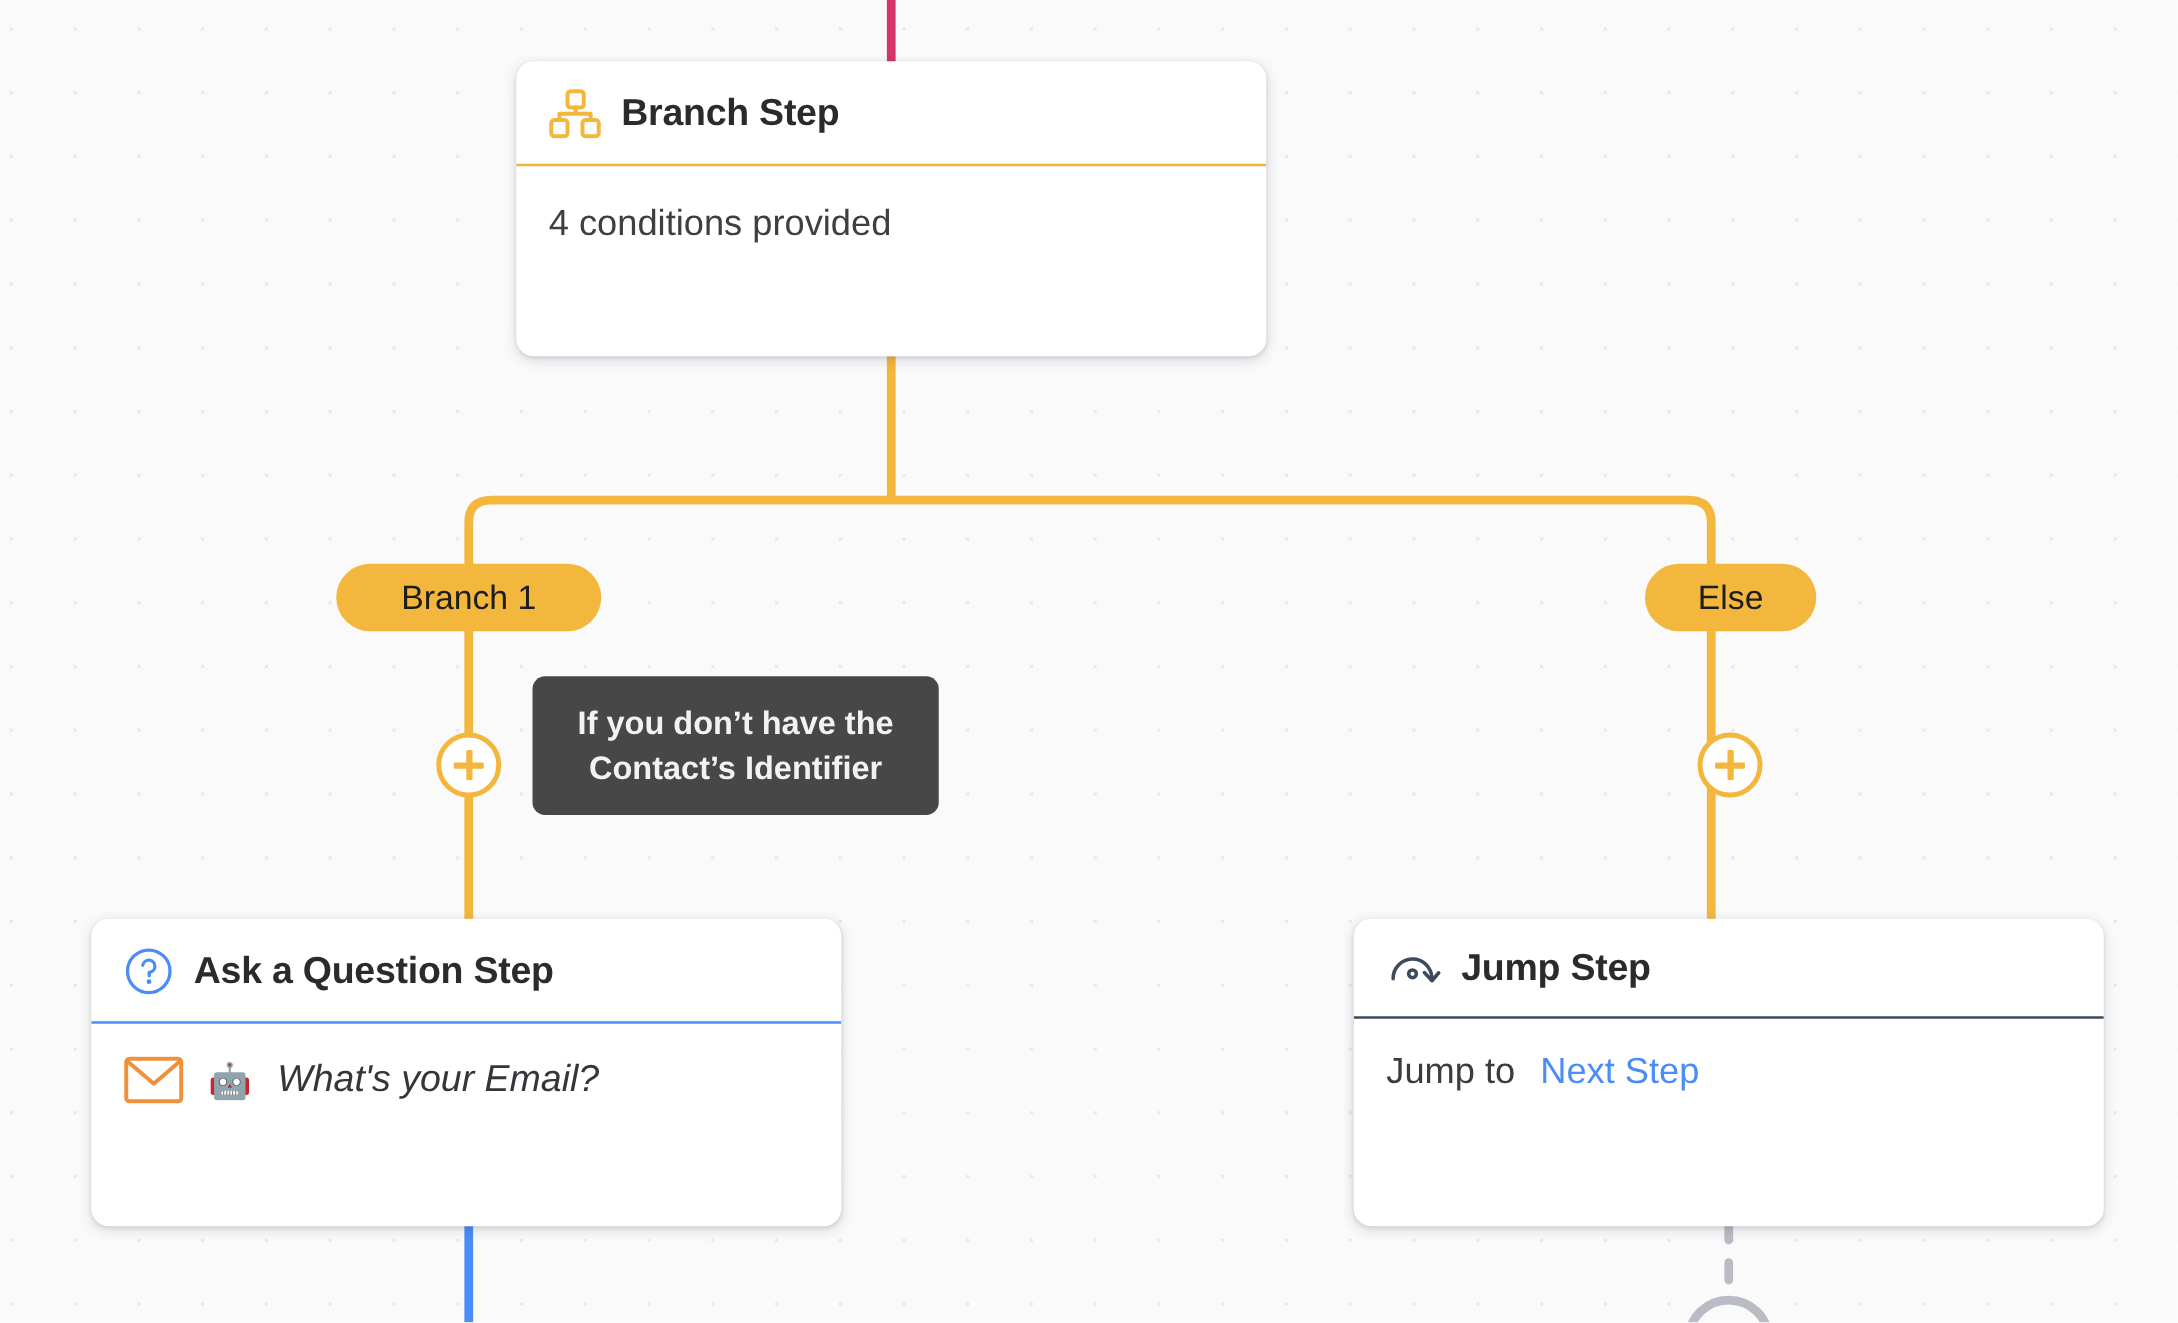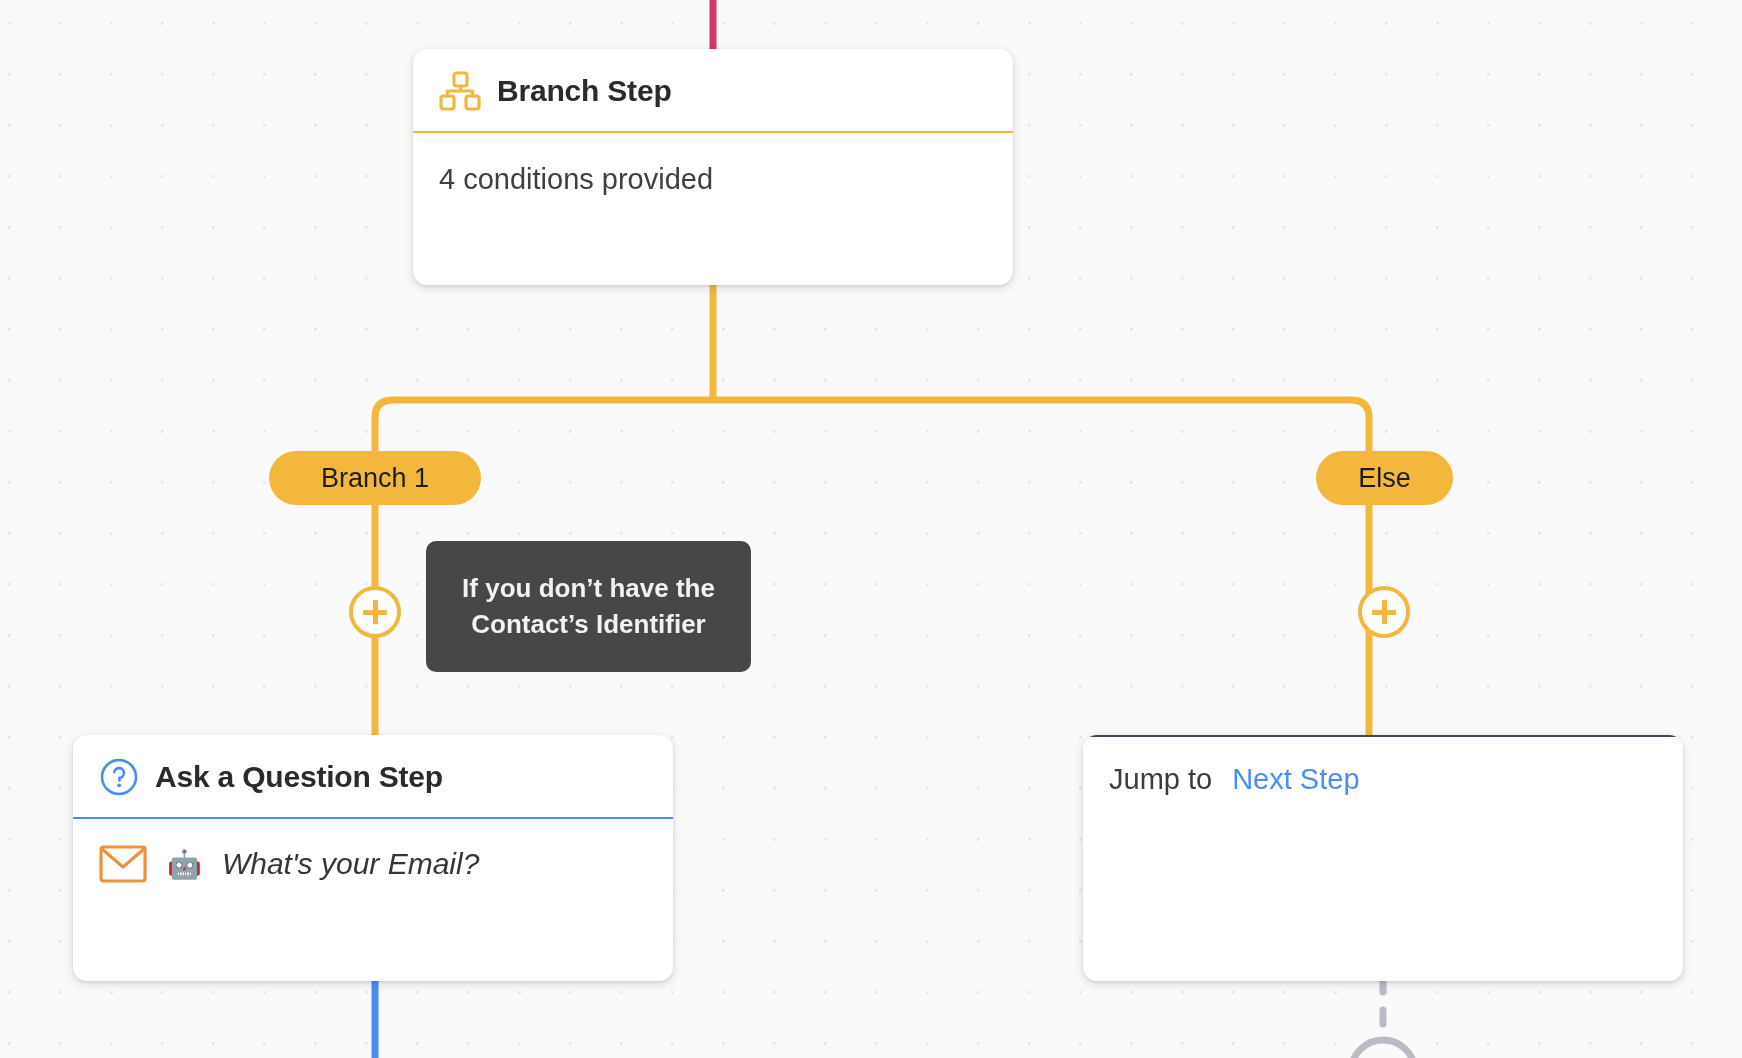--- a/index.html
+++ b/index.html
@@ -135,21 +135,21 @@
   
   .tooltip {
     position: absolute;
     background: #474747;
     border-radius: 10px;
     color: #f2f2f2;
     font-size: 26px;
     font-weight: bold;
     line-height: 1.37;
     text-align: center;
-    padding: 30px 22px;
+    padding: 20px 22px;
     box-sizing: border-box;
   }
   #tooltip-branch-1 { left: 426px; top: 541px; width: 325px; }
   #tooltip-else     { left: 1025px; top: 541px; width: 309px; }
 
   
   .add-button {
     position: absolute;
     width: 52px;
     height: 52px;
@@ -248,20 +248,30 @@
           <rect x="2" y="2" width="44" height="34" rx="2.5" fill="none" stroke="#f0913a" stroke-width="3.2"></rect>
           <path d="M3 4 L24 22 L45 4" fill="none" stroke="#f0913a" stroke-width="3.2" stroke-linecap="round" stroke-linejoin="round"></path>
         </svg>
       </span>
       <span class="emoji">🤖</span>
       <span class="question-text">What's your Email?</span>
     </div>
   </div>
 
   <div class="card" id="jump-step">
+    <div class="card-head">
+      <span class="icon">
+        <svg width="44" height="36" viewBox="0 0 44 36">
+          <path d="M5.5 26 A15.5 15.5 0 0 1 36.5 25.5" fill="none" stroke="#3d4a5c" stroke-width="2.8" stroke-linecap="round"></path>
+          <path d="M30.5 21 L36.6 27.6 L42 21.2" fill="none" stroke="#3d4a5c" stroke-width="2.8" stroke-linecap="round" stroke-linejoin="round"></path>
+          <circle cx="21" cy="22" r="3.1" fill="none" stroke="#3d4a5c" stroke-width="2.8"></circle>
+        </svg>
+      </span>
+      <span class="card-title">Jump Step</span>
+    </div>
     <div class="card-rule"></div>
     <div class="card-body">
       <span class="jump-text">Jump to</span>
       <span class="jump-link">Next Step</span>
     </div>
   </div>
 
 </div>
 
 </body></html>

